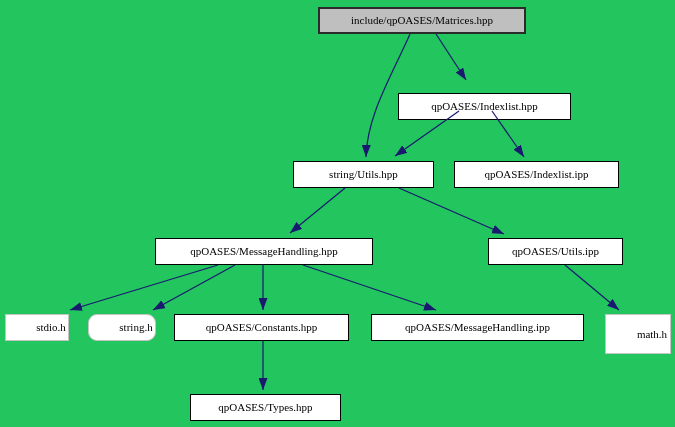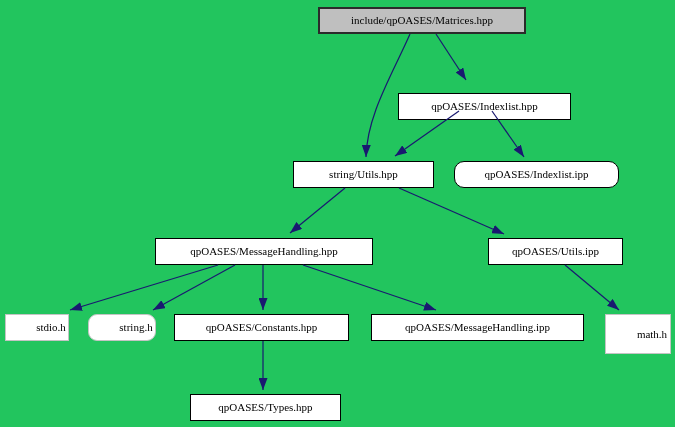--- a/index.html
+++ b/index.html
@@ -46,21 +46,21 @@
   }
   .node.external {
     border: 1px solid #c4c4c4;
     cursor: default;
     padding-left: 28px;
   }
   
   .n-root                { left: 318px; top: 7px;   width: 208px; height: 27px; }
   .n-indexlist-hpp       { left: 398px; top: 84px;  width: 173px; height: 27px; margin-top: 9px; }
   .n-utils-hpp           { left: 293px; top: 161px; width: 141px; height: 27px; }
-  .n-indexlist-ipp       { left: 454px; top: 161px; width: 165px; height: 27px; border-radius: 10px; }
+  .n-indexlist-ipp       { left: 454px; top: 161px; width: 165px; height: 27px; }
   .n-messagehandling-hpp { left: 155px; top: 238px; width: 218px; height: 27px; }
   .n-utils-ipp           { left: 488px; top: 238px; width: 135px; height: 27px; }
   .n-stdio-h             { left: 5px;   top: 314px; width: 64px;  height: 27px; }
   .n-string-h            { left: 88px;  top: 314px; width: 68px;  height: 27px; border-radius: 9px; }
   .n-constants-hpp       { left: 174px; top: 314px; width: 175px; height: 27px; }
   .n-messagehandling-ipp { left: 371px; top: 314px; width: 213px; height: 27px; }
   .n-math-h              { left: 605px; top: 314px; width: 66px;  height: 40px; }
   .n-types-hpp           { left: 190px; top: 394px; width: 151px; height: 27px; }
 </style>
 </head>

